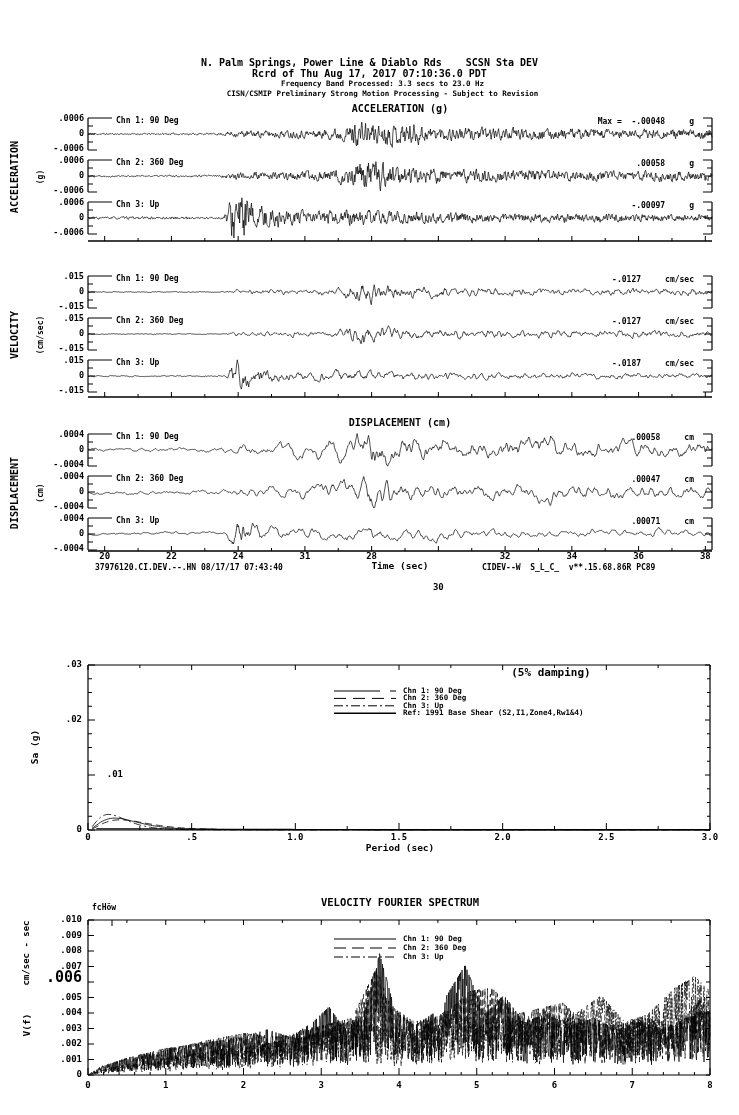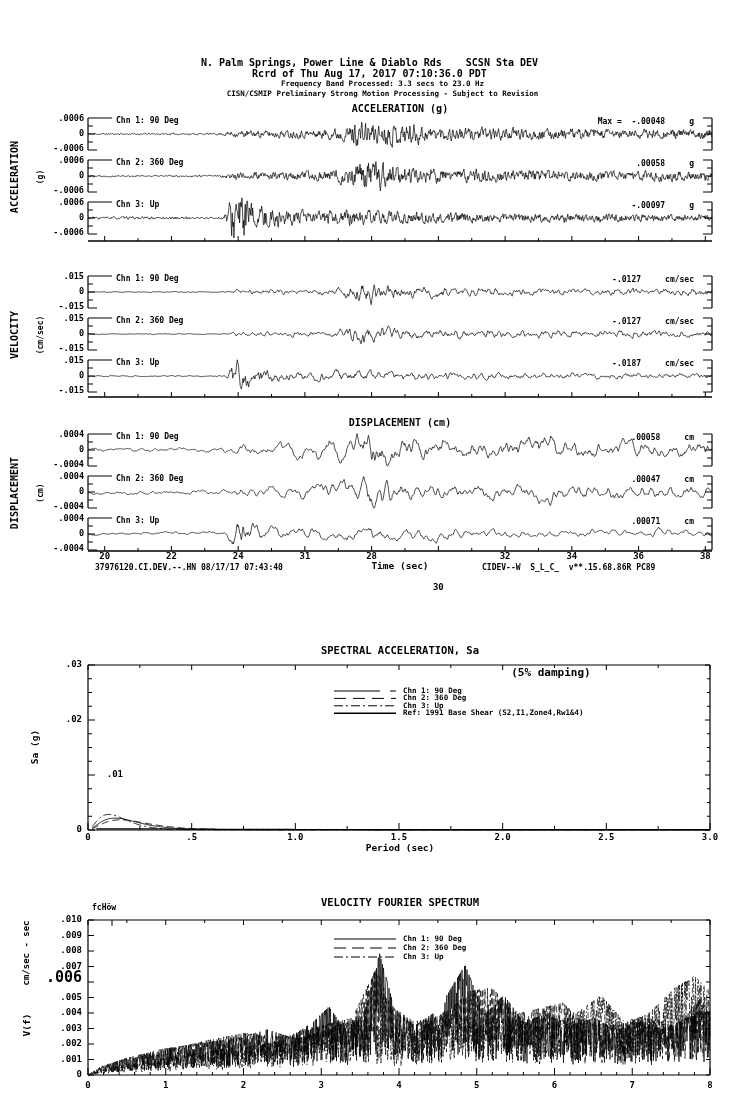--- a/index.html
+++ b/index.html
@@ -382,21 +382,20 @@
   <div class="rot" id="yunit0">(g)</div>
   <div class="rot" id="ylab1">VELOCITY</div>
   <div class="rot" id="yunit1">(cm/sec)</div>
   <div class="rot" id="ylab2">DISPLACEMENT</div>
   <div class="rot" id="yunit2">(cm)</div>
 
   <div id="time-xlabel">Time (sec)</div>
   <div id="footer-left">37976120.CI.DEV.--.HN 08/17/17 07:43:40</div>
   <div id="footer-right">CIDEV--W  S_L_C_  v**.15.68.86R PC89</div>
 
-  <div id="sa-title">SPECTRAL ACCELERATION, Sa</div>
   <div id="sa-damping">(5% damping)</div>
   <div class="rot" id="sa-ylab">Sa (g)</div>
   <div id="sa-xlabel">Period (sec)</div>
 
   <div id="f-title">VELOCITY FOURIER SPECTRUM</div>
   <div id="f-ann">fcHöw</div>
   <div class="rot" id="f-ylab-unit">cm/sec - sec</div>
   <div class="rot" id="f-ylab">V(f)</div>
   <div id="f-xlabel">Frequency (Hz)</div>
 

